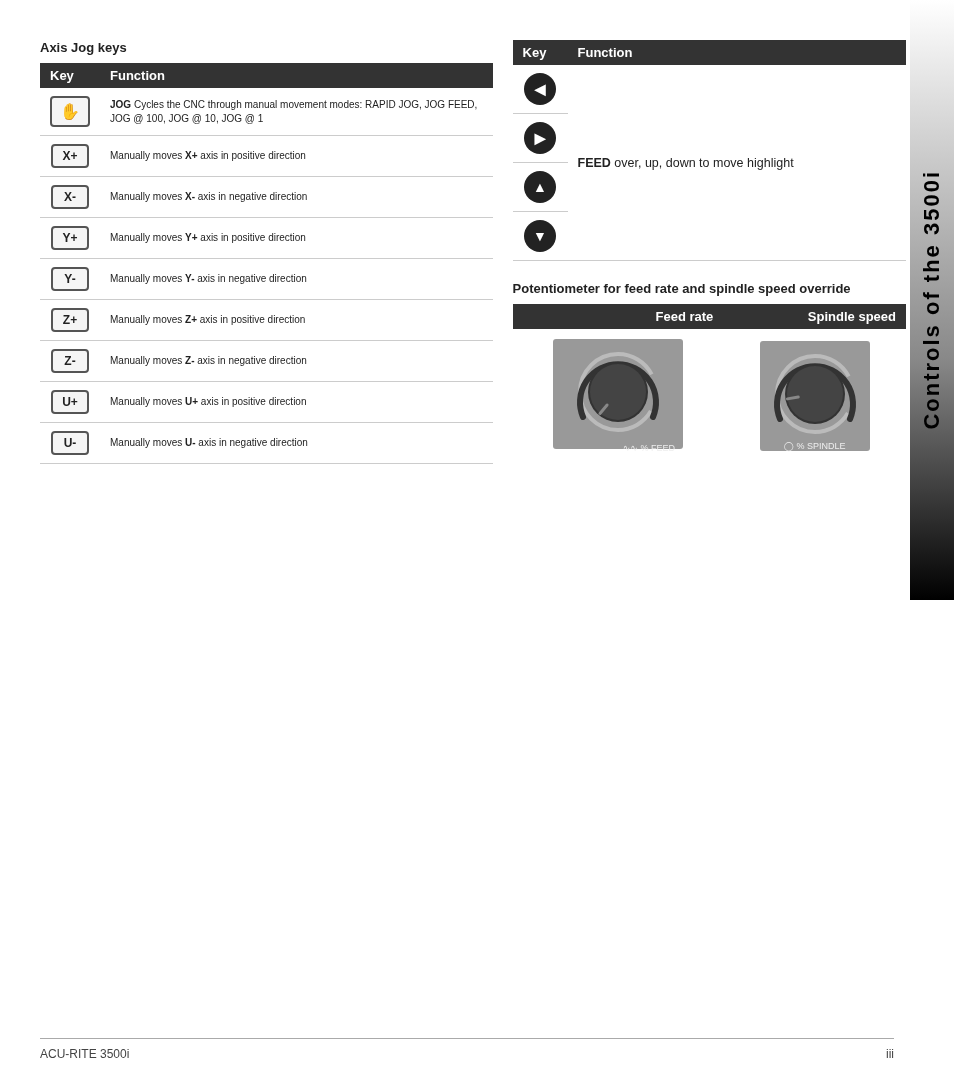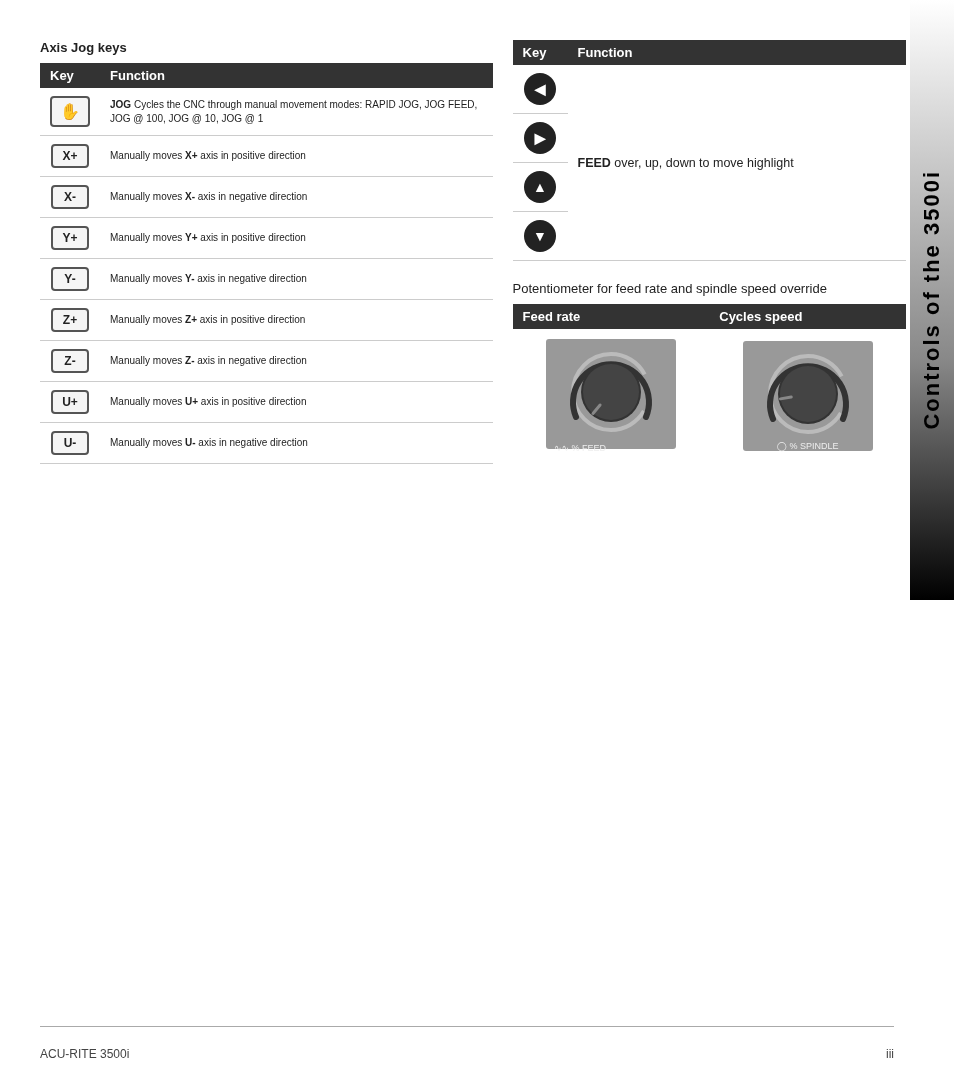--- a/index.html
+++ b/index.html
@@ -151,38 +151,38 @@
     .nav-desc-cell {
       font-size: 12.5px;
     }
 
     
     .poten-section {
       margin-top: 10px;
     }
 
     .poten-title {
-      font-weight: normal;
+      font-weight: bold;
       font-size: 13px;
       margin-bottom: 8px;
     }
 
     .poten-table {
       width: 100%;
       border-collapse: collapse;
     }
 
     .poten-table thead tr {
       background: #333;
       color: #fff;
     }
 
     .poten-table thead th {
       padding: 5px 10px;
-      text-align: left;
+      text-align: right;
       font-weight: bold;
       font-size: 13px;
     }
 
     .poten-table tbody td {
       padding: 10px;
       text-align: center;
       vertical-align: middle;
     }
 
@@ -214,21 +214,21 @@
     .footer {
       position: absolute;
       bottom: 30px;
       left: 40px;
       right: 60px;
       display: flex;
       justify-content: space-between;
       font-size: 12px;
       color: #444;
       border-top: 1px solid #aaa;
-      padding-top: 20px;
+      padding-top: 8px;
     }
   </style>
 </head>
 <body>
 
 <div class="main-content">
 
   <div class="left-column">
     <div class="section-title">Axis Jog keys</div>
     <table class="key-table">
@@ -361,45 +361,45 @@
         </tbody>
       </table>
     </div>
 
     <div class="poten-section">
       <div class="poten-title">Potentiometer for feed rate and spindle speed override</div>
       <table class="poten-table">
         <thead>
           <tr>
             <th>Feed rate</th>
-            <th>Cycles speed</th>
+            <th>Spindle speed</th>
           </tr>
         </thead>
         <tbody>
           <tr>
             <td>
               
               <div style="display:inline-block; background:#999; padding:8px; border-radius:3px; width:130px; height:110px; position:relative;">
                 <svg width="90" height="90" viewBox="0 0 90 90" style="display:block; margin: 0 auto;">
 
                   <circle cx="45" cy="45" r="38" fill="none" stroke="#bbb" stroke-width="4" stroke-dasharray="200 40" stroke-dashoffset="-20"></circle>
 
                   <path d="M 10 70 A 38 38 0 1 1 80 70" fill="none" stroke="#333" stroke-width="6" stroke-linecap="round"></path>
 
                   <circle cx="45" cy="45" r="30" fill="#333"></circle>
                   <circle cx="45" cy="45" r="28" fill="#444"></circle>
 
                   <line x1="45" y1="17" x2="45" y2="28" stroke="#888" stroke-width="3" stroke-linecap="round" transform="rotate(-140 45 45)"></line>
                 </svg>
-                <div style="font-size:9px; color:#eee; text-align:left; margin-top:6px;">∿∿ % FEED</div>
+                <div style="font-size:9px; color:#eee; text-align:right; margin-top:6px;">∿∿ % FEED</div>
               </div>
             </td>
             <td>
               
-              <div style="display:inline-block; background:#999; padding:8px; border-radius:3px; width:130px; height:110px; position:relative;">
+              <div style="display:inline-block; background:#999; padding:8px; border-radius:3px; width:110px; height:110px; position:relative;">
                 <svg width="90" height="90" viewBox="0 0 90 90" style="display:block; margin: 0 auto;">
 
                   <circle cx="45" cy="45" r="38" fill="none" stroke="#bbb" stroke-width="4" stroke-dasharray="200 40" stroke-dashoffset="-20"></circle>
 
                   <path d="M 10 70 A 38 38 0 1 1 80 70" fill="none" stroke="#333" stroke-width="6" stroke-linecap="round"></path>
 
                   <circle cx="45" cy="45" r="30" fill="#333"></circle>
                   <circle cx="45" cy="45" r="28" fill="#444"></circle>
 
                   <line x1="45" y1="17" x2="45" y2="28" stroke="#888" stroke-width="3" stroke-linecap="round" transform="rotate(-100 45 45)"></line>

